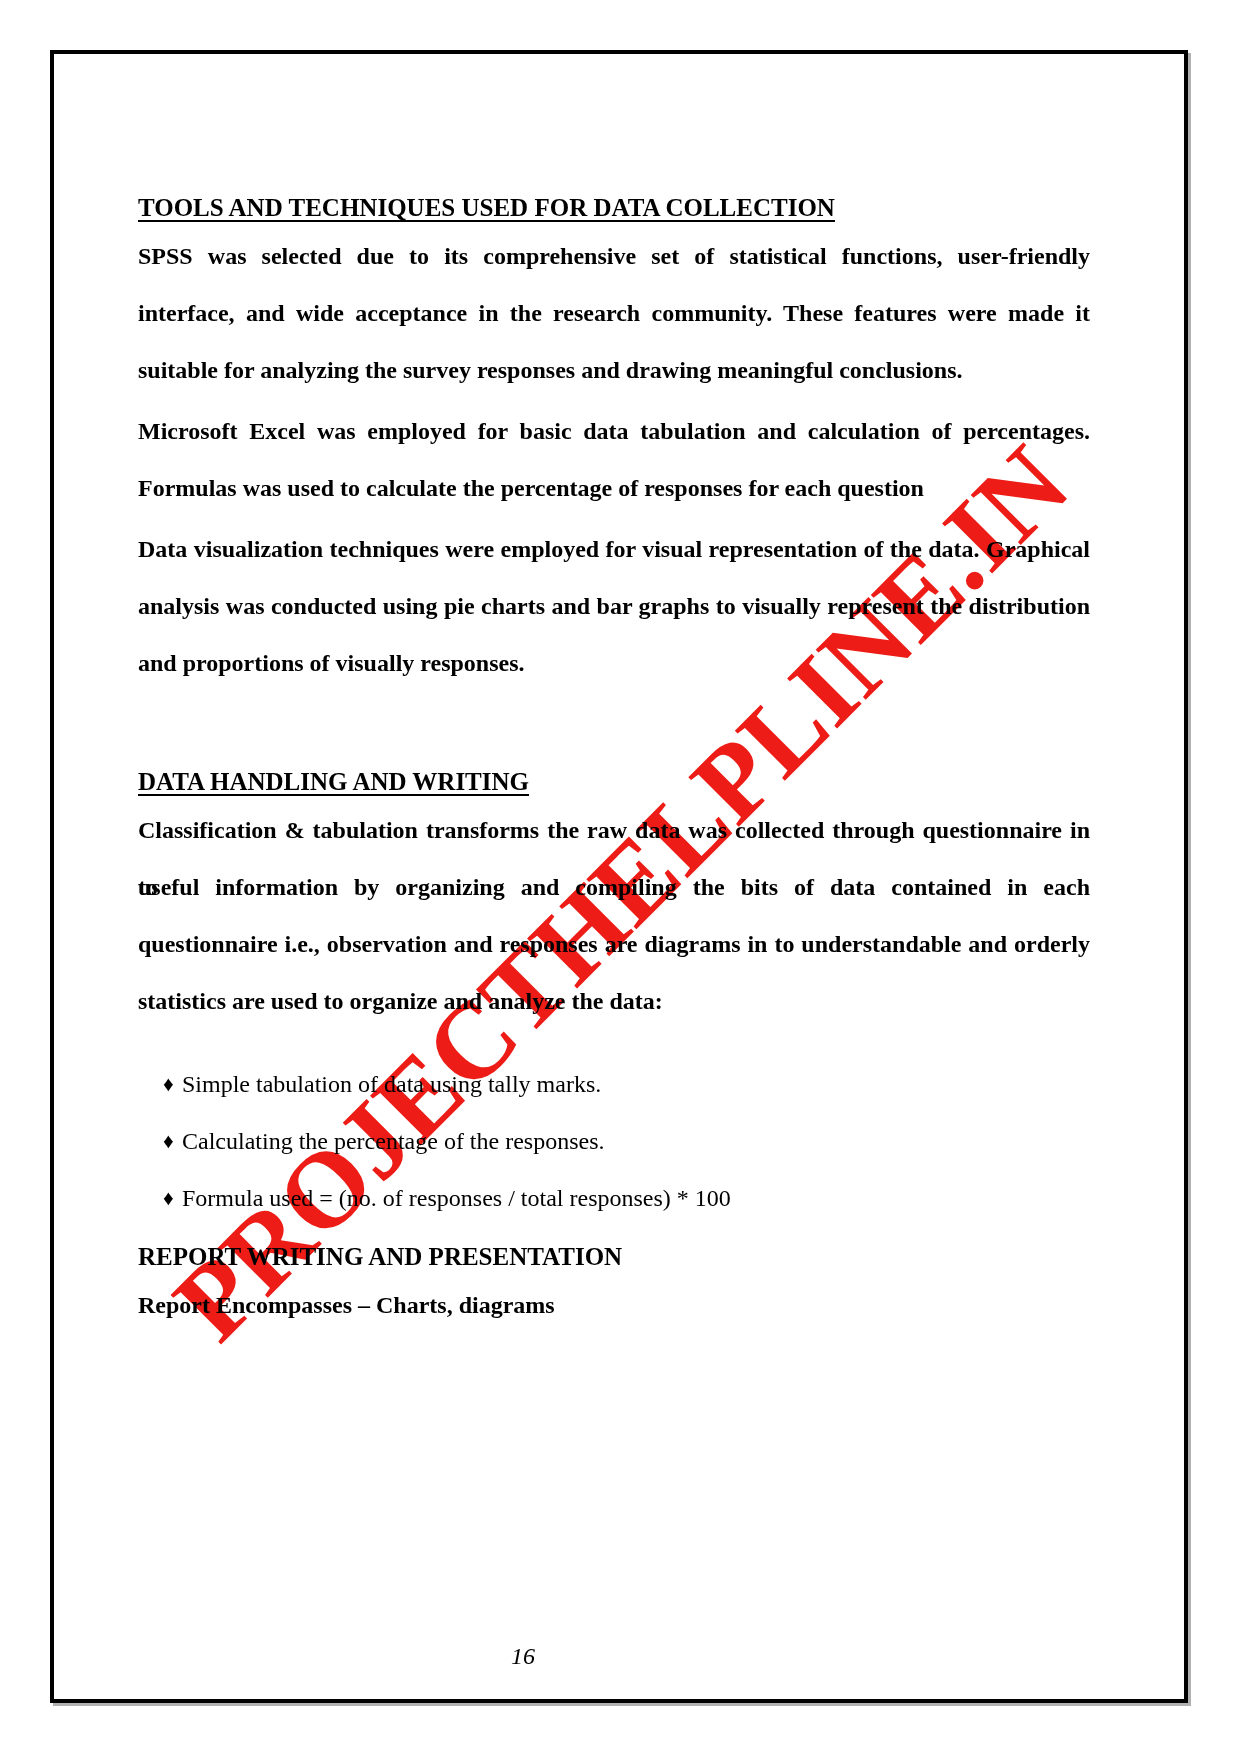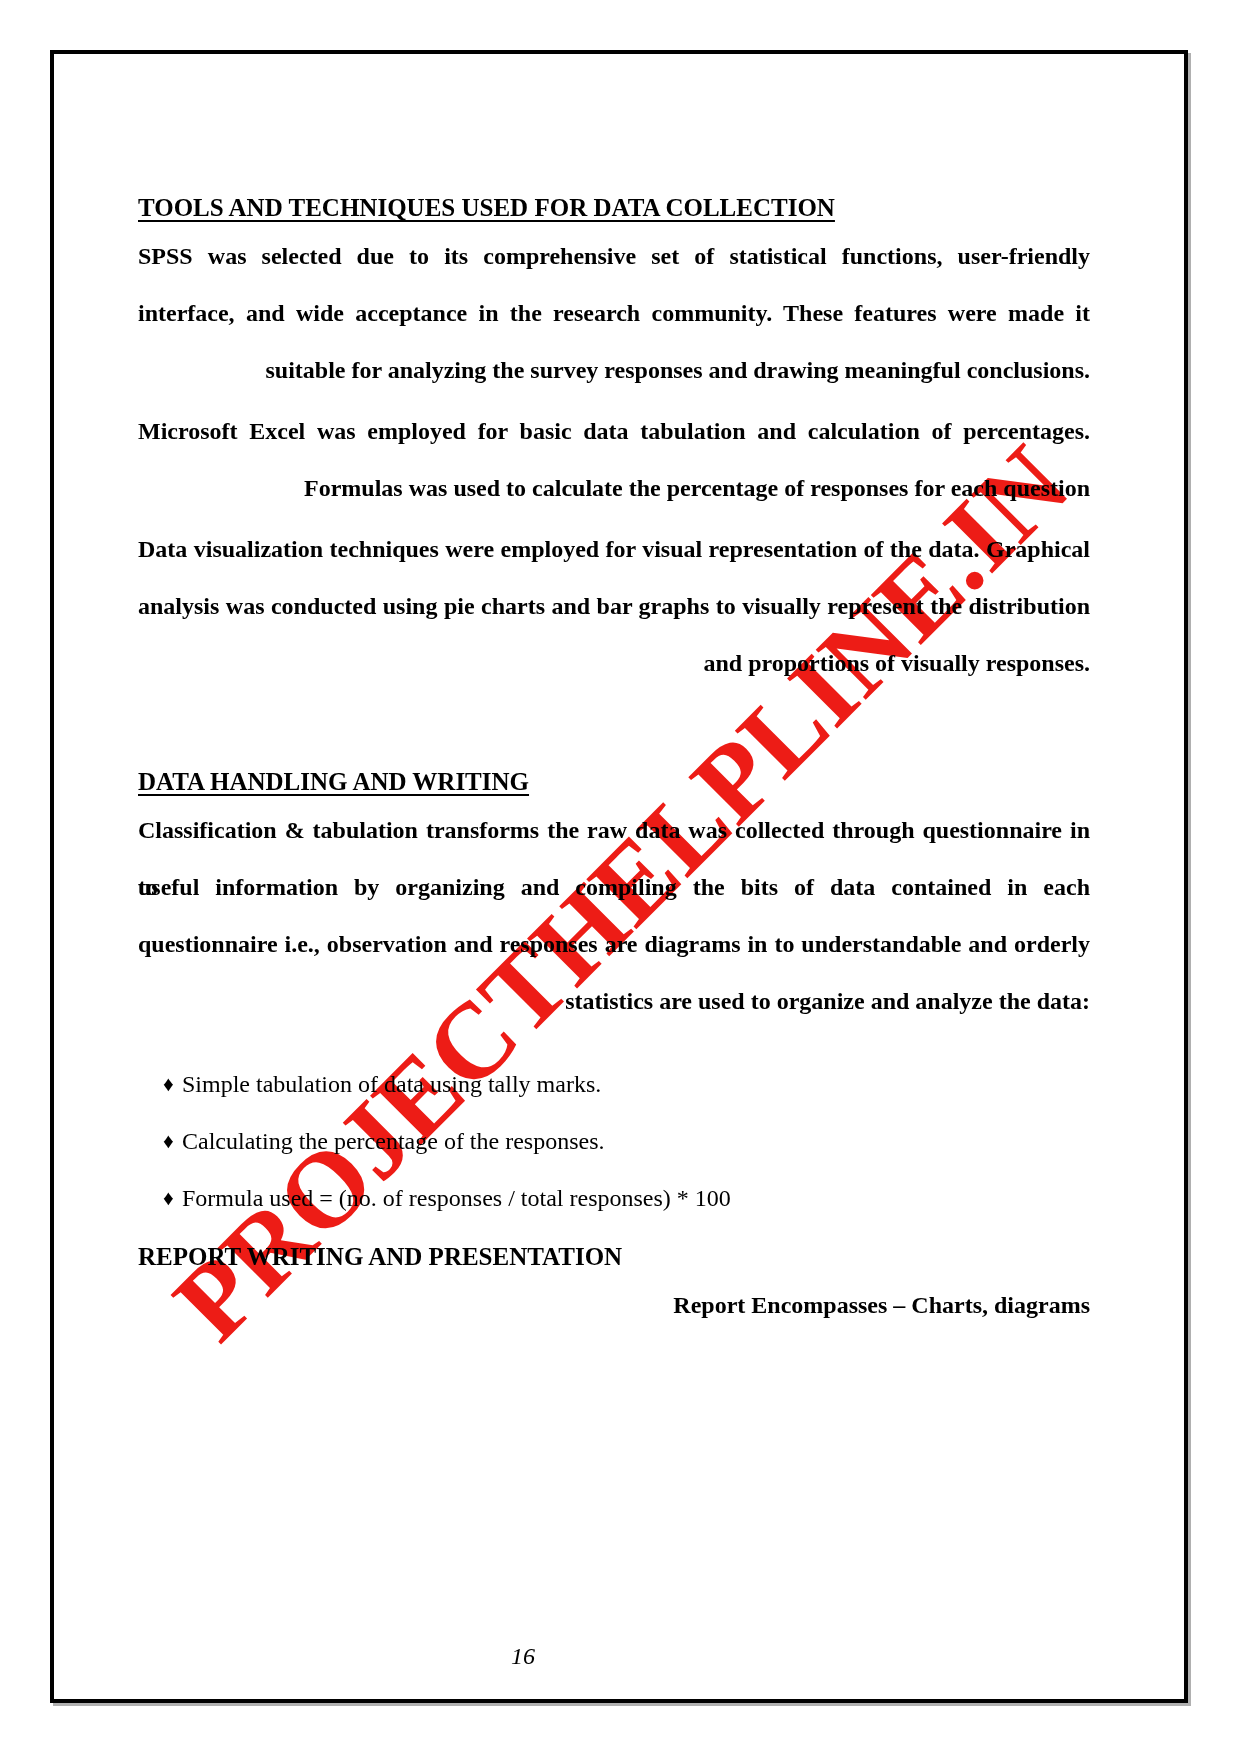--- a/index.html
+++ b/index.html
@@ -61,21 +61,21 @@
   }
   .heading.no-underline {
     text-decoration: none;
   }
   .para { margin: 0; font-weight: bold; }
   .para + .para { margin-top: 4px; }
   .line {
     font-size: 24px;
     height: 57px;
     line-height: 57px;
-    text-align: right;
+    text-align: left;
     white-space: nowrap;
   }
   .line.j {
     text-align: justify;
     text-align-last: justify;
     white-space: normal;
   }
   .h2-space { margin-top: 70px; }
   .h3-space { margin-top: 10px; font-family: Liberation Serif, serif; }
   .bullet-list {

